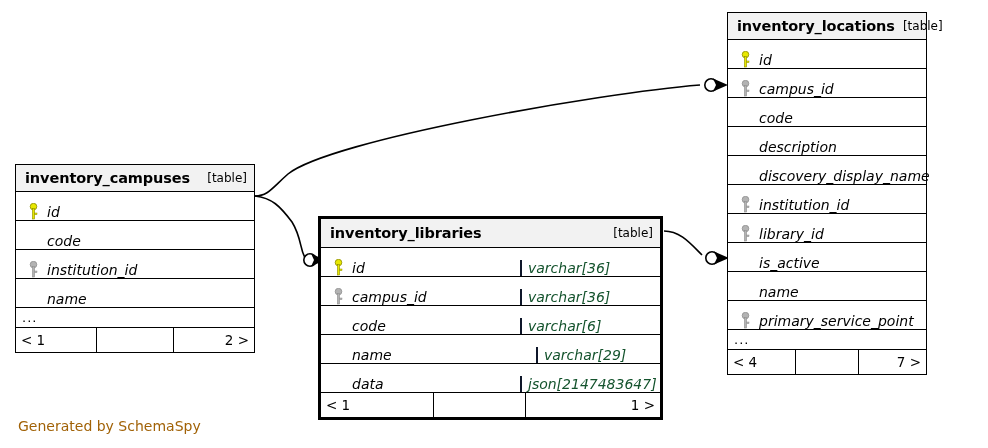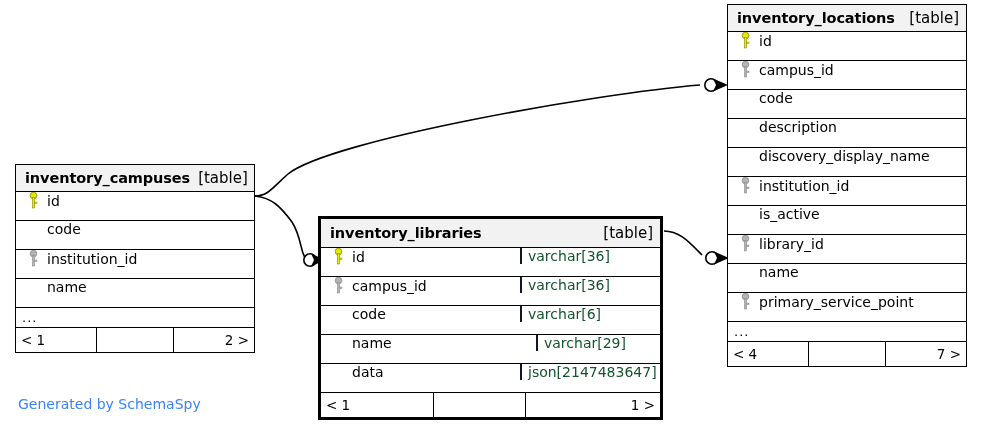--- a/index.html
+++ b/index.html
@@ -30,33 +30,34 @@
     padding:0 7px 0 9px;
     white-space:nowrap;
   }
   .tbl-name{
     font-weight:bold;
     font-size:14.5px;
     color:#000000;
     letter-spacing:-0.1px;
   }
   .tbl-kind{
-    font-size:15px;
+    font-size:12px;
     color:#000000;
     margin-left:auto;
     padding-left:8px;
   }
   .focus .tbl-header{height:29px;}
 
   .col-row{
     box-sizing:border-box;
     height:29px;
     border-bottom:1px solid #000000;
-    display:flex;align-items:flex-start;
+    display:flex;align-items:flex-end;
     white-space:nowrap;
+    font-style:italic;
   }
   .col-left{
     display:flex;align-items:center;
     flex:1 1 auto;
     min-width:0;
     padding-left:7px;
   }
   .col-type{
     box-sizing:border-box;
     border-left:2px solid #0f172a;
@@ -99,23 +100,23 @@
     color:#000000;
   }
   .foot-left{flex:1 1 0;padding-left:5px;}
   .foot-mid{flex:1 1 0;border-left:1px solid #000000;border-right:1px solid #000000;}
   .foot-right{flex:1 1 0;justify-content:flex-end;padding-right:5px;}
   .focus .foot-mid{flex:0.85 1 0;}
   .focus .foot-right{flex:1.2 1 0;}
 
   .caption{
     position:absolute;
-    left:18px;top:396px;
+    left:18px;top:418px;
     font-size:14px;
-    color:#3b82f6;
+    color:#a16207;
   }
 
   svg.keyicon{display:block;}
 </style>
 </head>
 <body>
 
 <div id="canvas">
 
   <svg id="edges" viewBox="0 0 988 448" width="988" height="448" xmlns="http://www.w3.org/2000/svg">
@@ -239,21 +240,21 @@
       </div>
       <div class="col-type" style="width:140px">json[2147483647]</div>
     </div>
     <div class="foot-row">
       <div class="foot-cell foot-left">&lt; 1</div>
       <div class="foot-cell foot-mid"></div>
       <div class="foot-cell foot-right">1 &gt;</div>
     </div>
   </div>
 
-  <div class="table-box" id="tbl-inventory_locations" style="left:727px;top:4px;width:240px;">
+  <div class="table-box" id="tbl-inventory_locations" style="left:727px;top:12px;width:200px;">
     <div class="tbl-header">
       <span class="tbl-name">inventory_locations</span>
       <span class="tbl-kind">[table]</span>
     </div>
     <div class="col-row">
       <div class="col-left">
         <span class="keyslot">
           <svg class="keyicon" width="9" height="17" viewBox="0 0 9 17">
               <circle cx="4.5" cy="3.6" r="3.3" fill="#e8e800" stroke="#8a8a00" stroke-width="0.8"></circle>
               <rect x="3.4" y="5.6" width="2.2" height="10.4" fill="#e8e800" stroke="#8a8a00" stroke-width="0.6"></rect>
@@ -300,34 +301,34 @@
               <circle cx="4.5" cy="3.6" r="3.3" fill="#b3b3b3" stroke="#8f8f8f" stroke-width="0.8"></circle>
               <rect x="3.4" y="5.6" width="2.2" height="10.4" fill="#b3b3b3" stroke="#8f8f8f" stroke-width="0.6"></rect>
               <rect x="5.6" y="10" width="2.4" height="1.7" fill="#b3b3b3" stroke="#8f8f8f" stroke-width="0.5"></rect>
             </svg>
         </span>
         <span class="col-label">institution_id</span>
       </div>
     </div>
     <div class="col-row">
       <div class="col-left">
+        <span class="keyslot">
+          <svg class="keyicon" width="9" height="17" viewBox="0 0 9 17">
+              <circle cx="4.5" cy="3.6" r="3.3" fill="#b3b3b3" stroke="#8f8f8f" stroke-width="0.8"></circle>
+              <rect x="3.4" y="5.6" width="2.2" height="10.4" fill="#b3b3b3" stroke="#8f8f8f" stroke-width="0.6"></rect>
+              <rect x="5.6" y="10" width="2.4" height="1.7" fill="#b3b3b3" stroke="#8f8f8f" stroke-width="0.5"></rect>
+            </svg>
+        </span>
+        <span class="col-label">library_id</span>
+      </div>
+    </div>
+    <div class="col-row">
+      <div class="col-left">
         <span class="keyslot"></span>
         <span class="col-label">is_active</span>
-      </div>
-    </div>
-    <div class="col-row">
-      <div class="col-left">
-        <span class="keyslot">
-          <svg class="keyicon" width="9" height="17" viewBox="0 0 9 17">
-              <circle cx="4.5" cy="3.6" r="3.3" fill="#b3b3b3" stroke="#8f8f8f" stroke-width="0.8"></circle>
-              <rect x="3.4" y="5.6" width="2.2" height="10.4" fill="#b3b3b3" stroke="#8f8f8f" stroke-width="0.6"></rect>
-              <rect x="5.6" y="10" width="2.4" height="1.7" fill="#b3b3b3" stroke="#8f8f8f" stroke-width="0.5"></rect>
-            </svg>
-        </span>
-        <span class="col-label">library_id</span>
       </div>
     </div>
     <div class="col-row">
       <div class="col-left">
         <span class="keyslot"></span>
         <span class="col-label">name</span>
       </div>
     </div>
     <div class="col-row">
       <div class="col-left">

